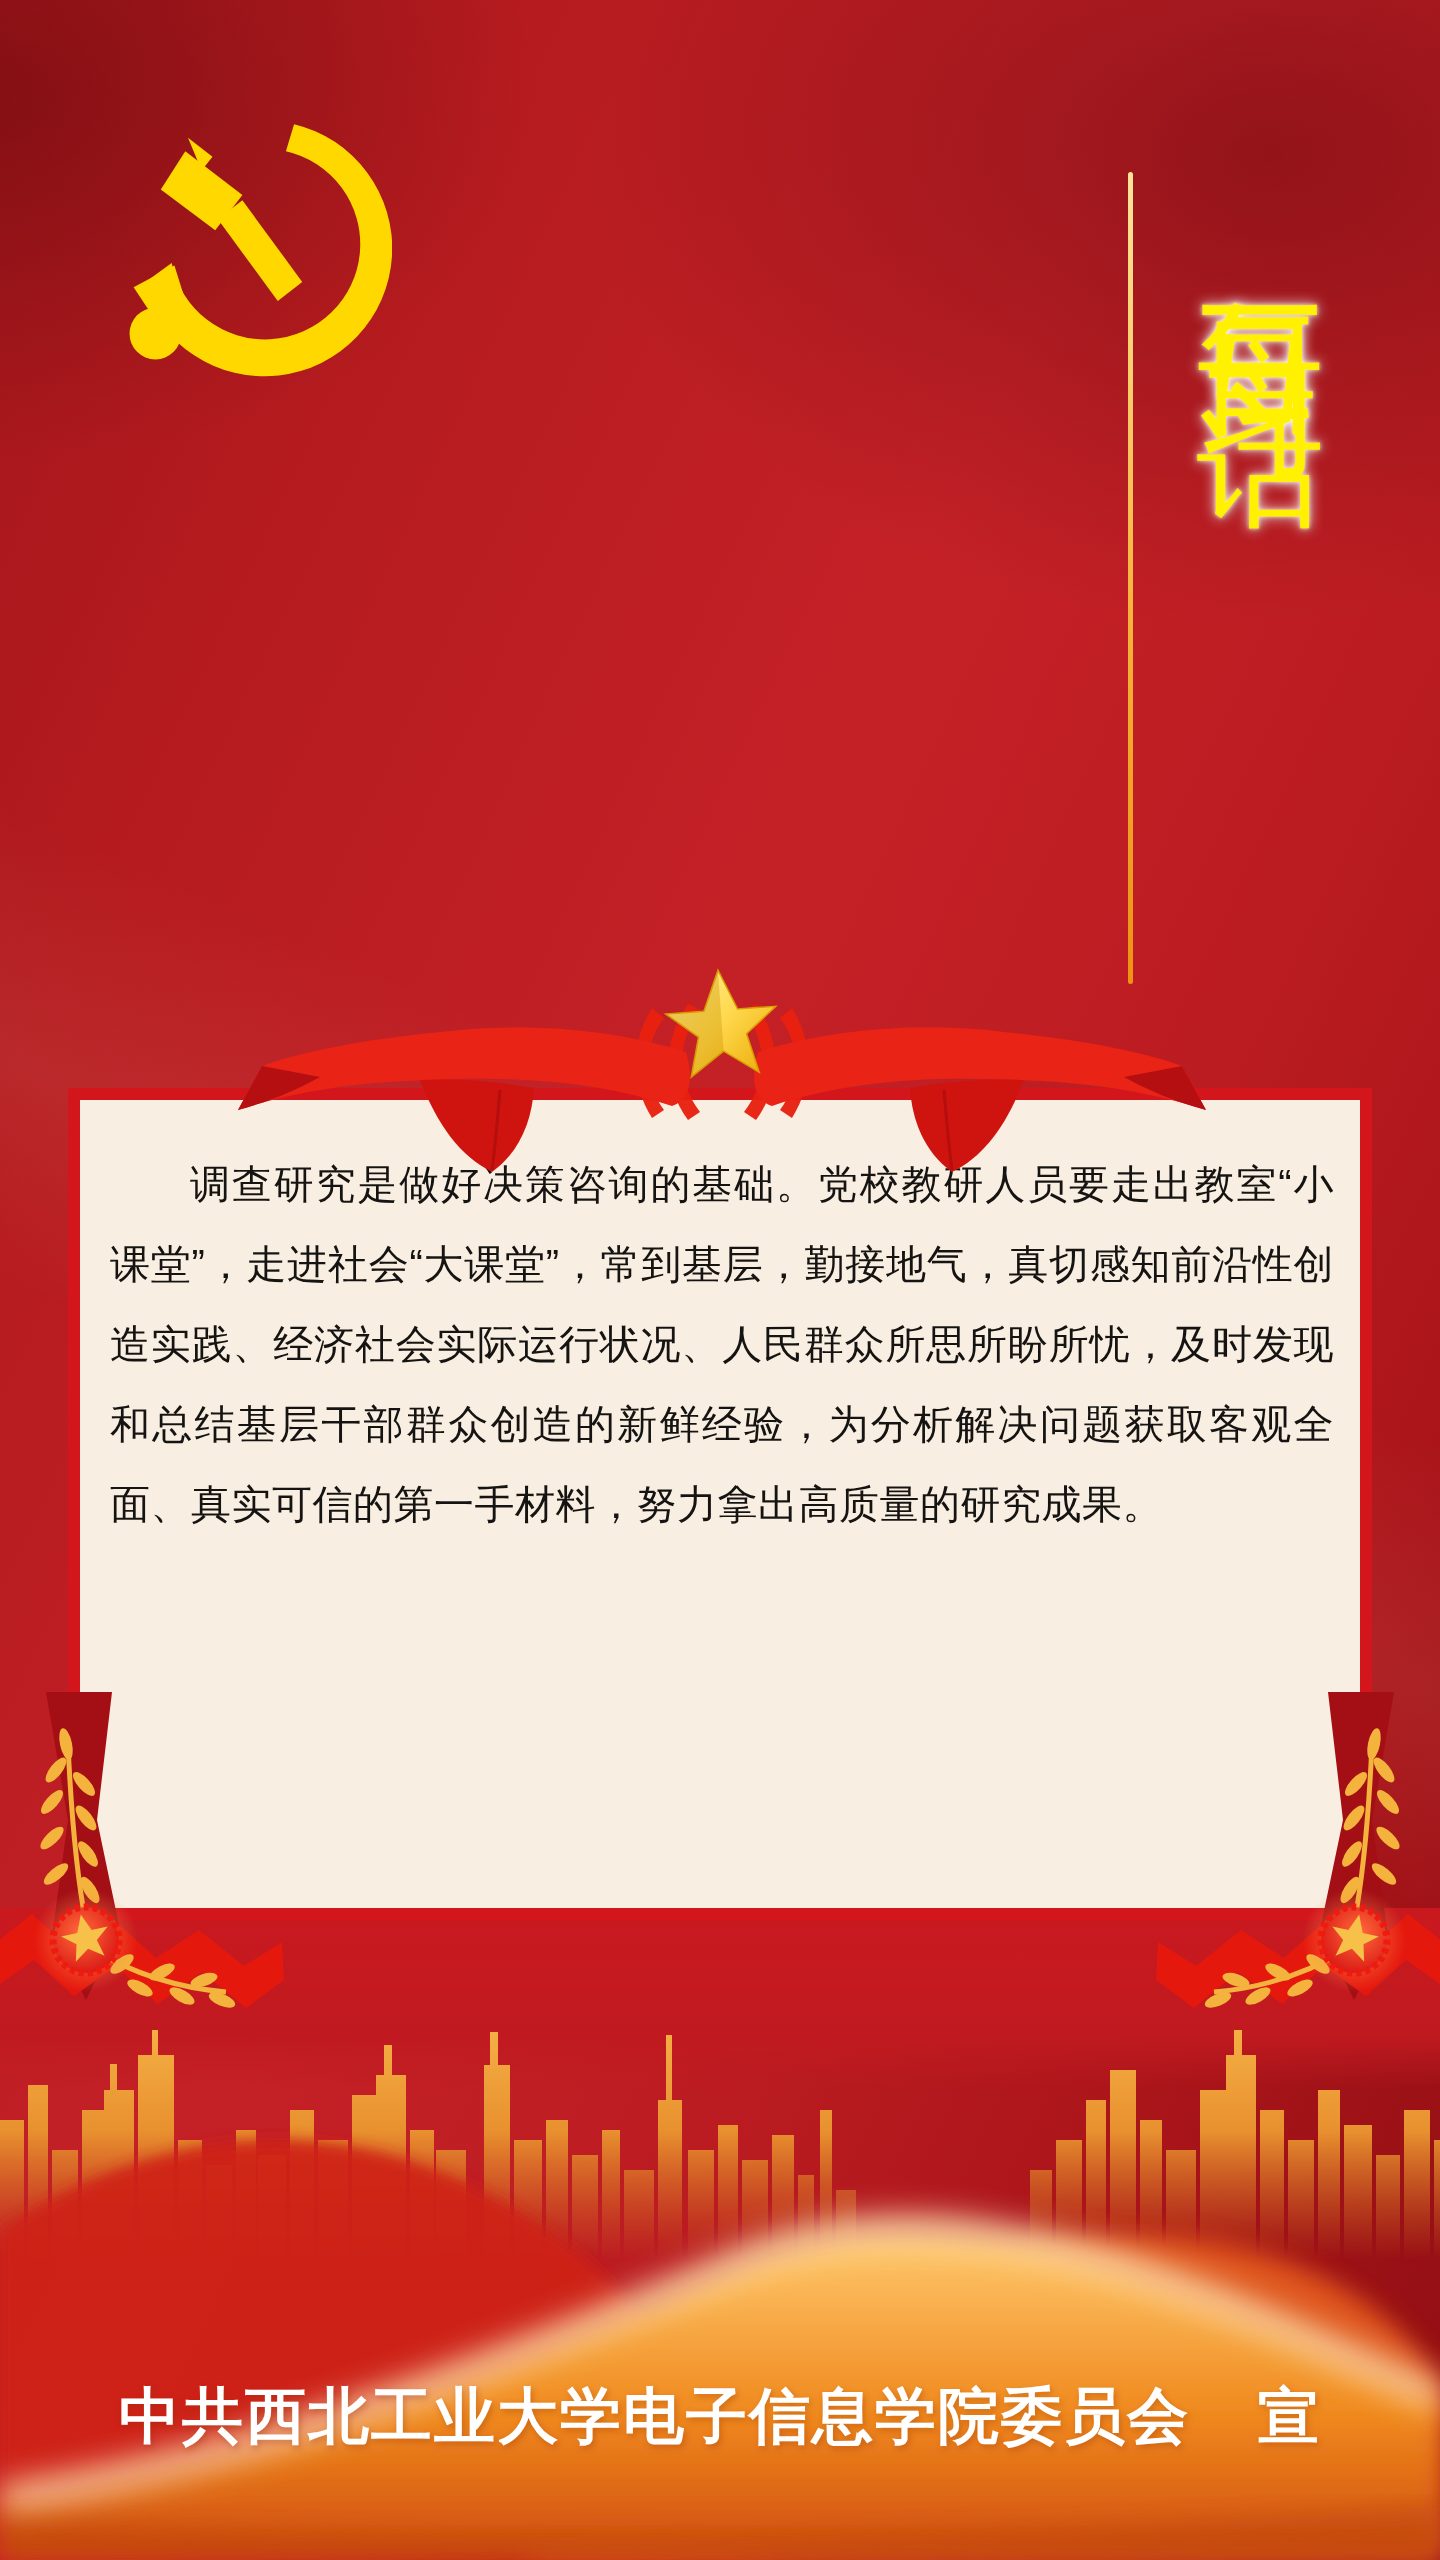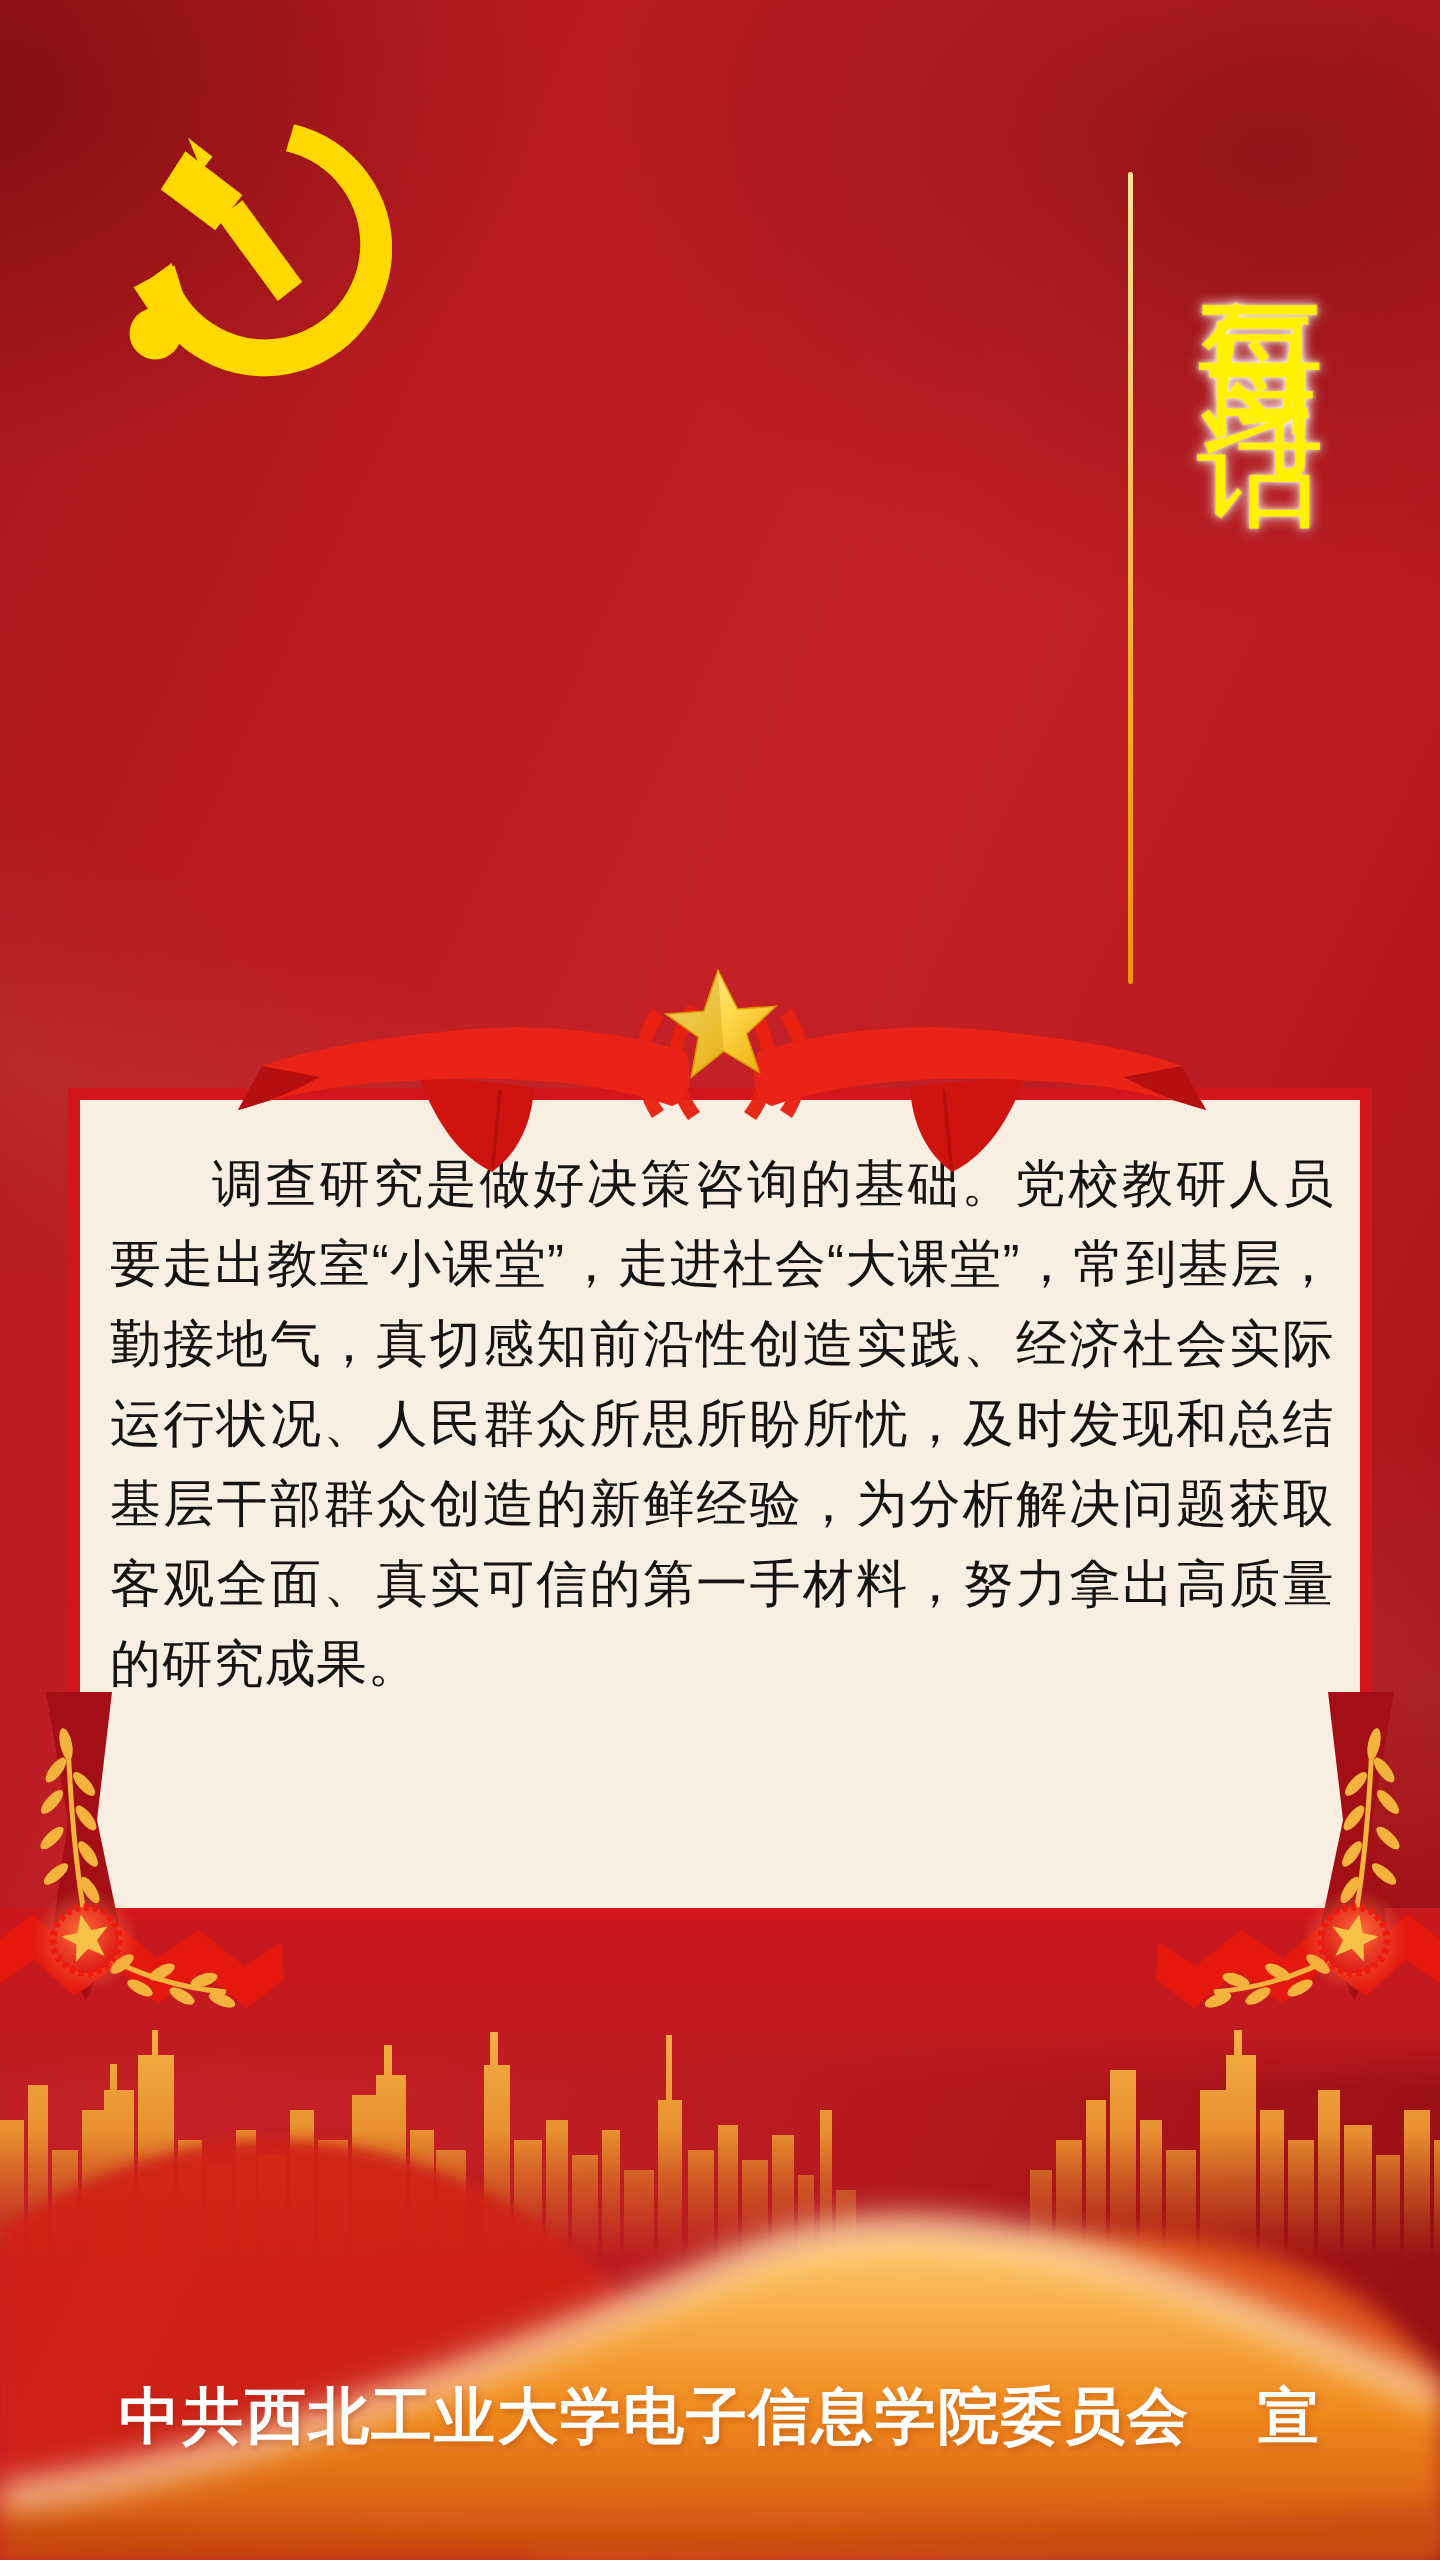--- a/index.html
+++ b/index.html
@@ -26,21 +26,21 @@
     color:#fff100;
     text-shadow:0 0 14px rgba(255,255,255,.95),0 0 4px rgba(255,246,214,.9),4px 4px 4px rgba(150,40,40,.45);
     user-select:none;
   }
   
   .panel{
     position:absolute;left:68px;top:1088px;width:1304px;height:832px;z-index:1;
     box-sizing:border-box;background:#f8eee1;border:12px solid #d3161c;
     padding:44px 26px 0 30px;
   }
-  .panel p{margin:0;color:#161412;font-size:51px;line-height:80px;
+  .panel p{margin:0;color:#161412;font-size:40px;line-height:80px;
     text-align:justify;text-indent:2em;letter-spacing:.5px;}
   .panel p.attr{margin-top:86px;}
   
   .under-band{position:absolute;left:0;top:1908px;width:1440px;height:180px;z-index:0;
     background:linear-gradient(#c9191f,#c01a20 70%,rgba(192,26,32,0));}
   
   .ribbon-top{position:absolute;left:0;top:940px;width:1440px;height:270px;z-index:3;}
   .deco{position:absolute;top:1692px;width:300px;height:330px;z-index:4;}
   .deco.left{left:-6px;}
   .deco.right{right:-6px;transform:scaleX(-1);}

